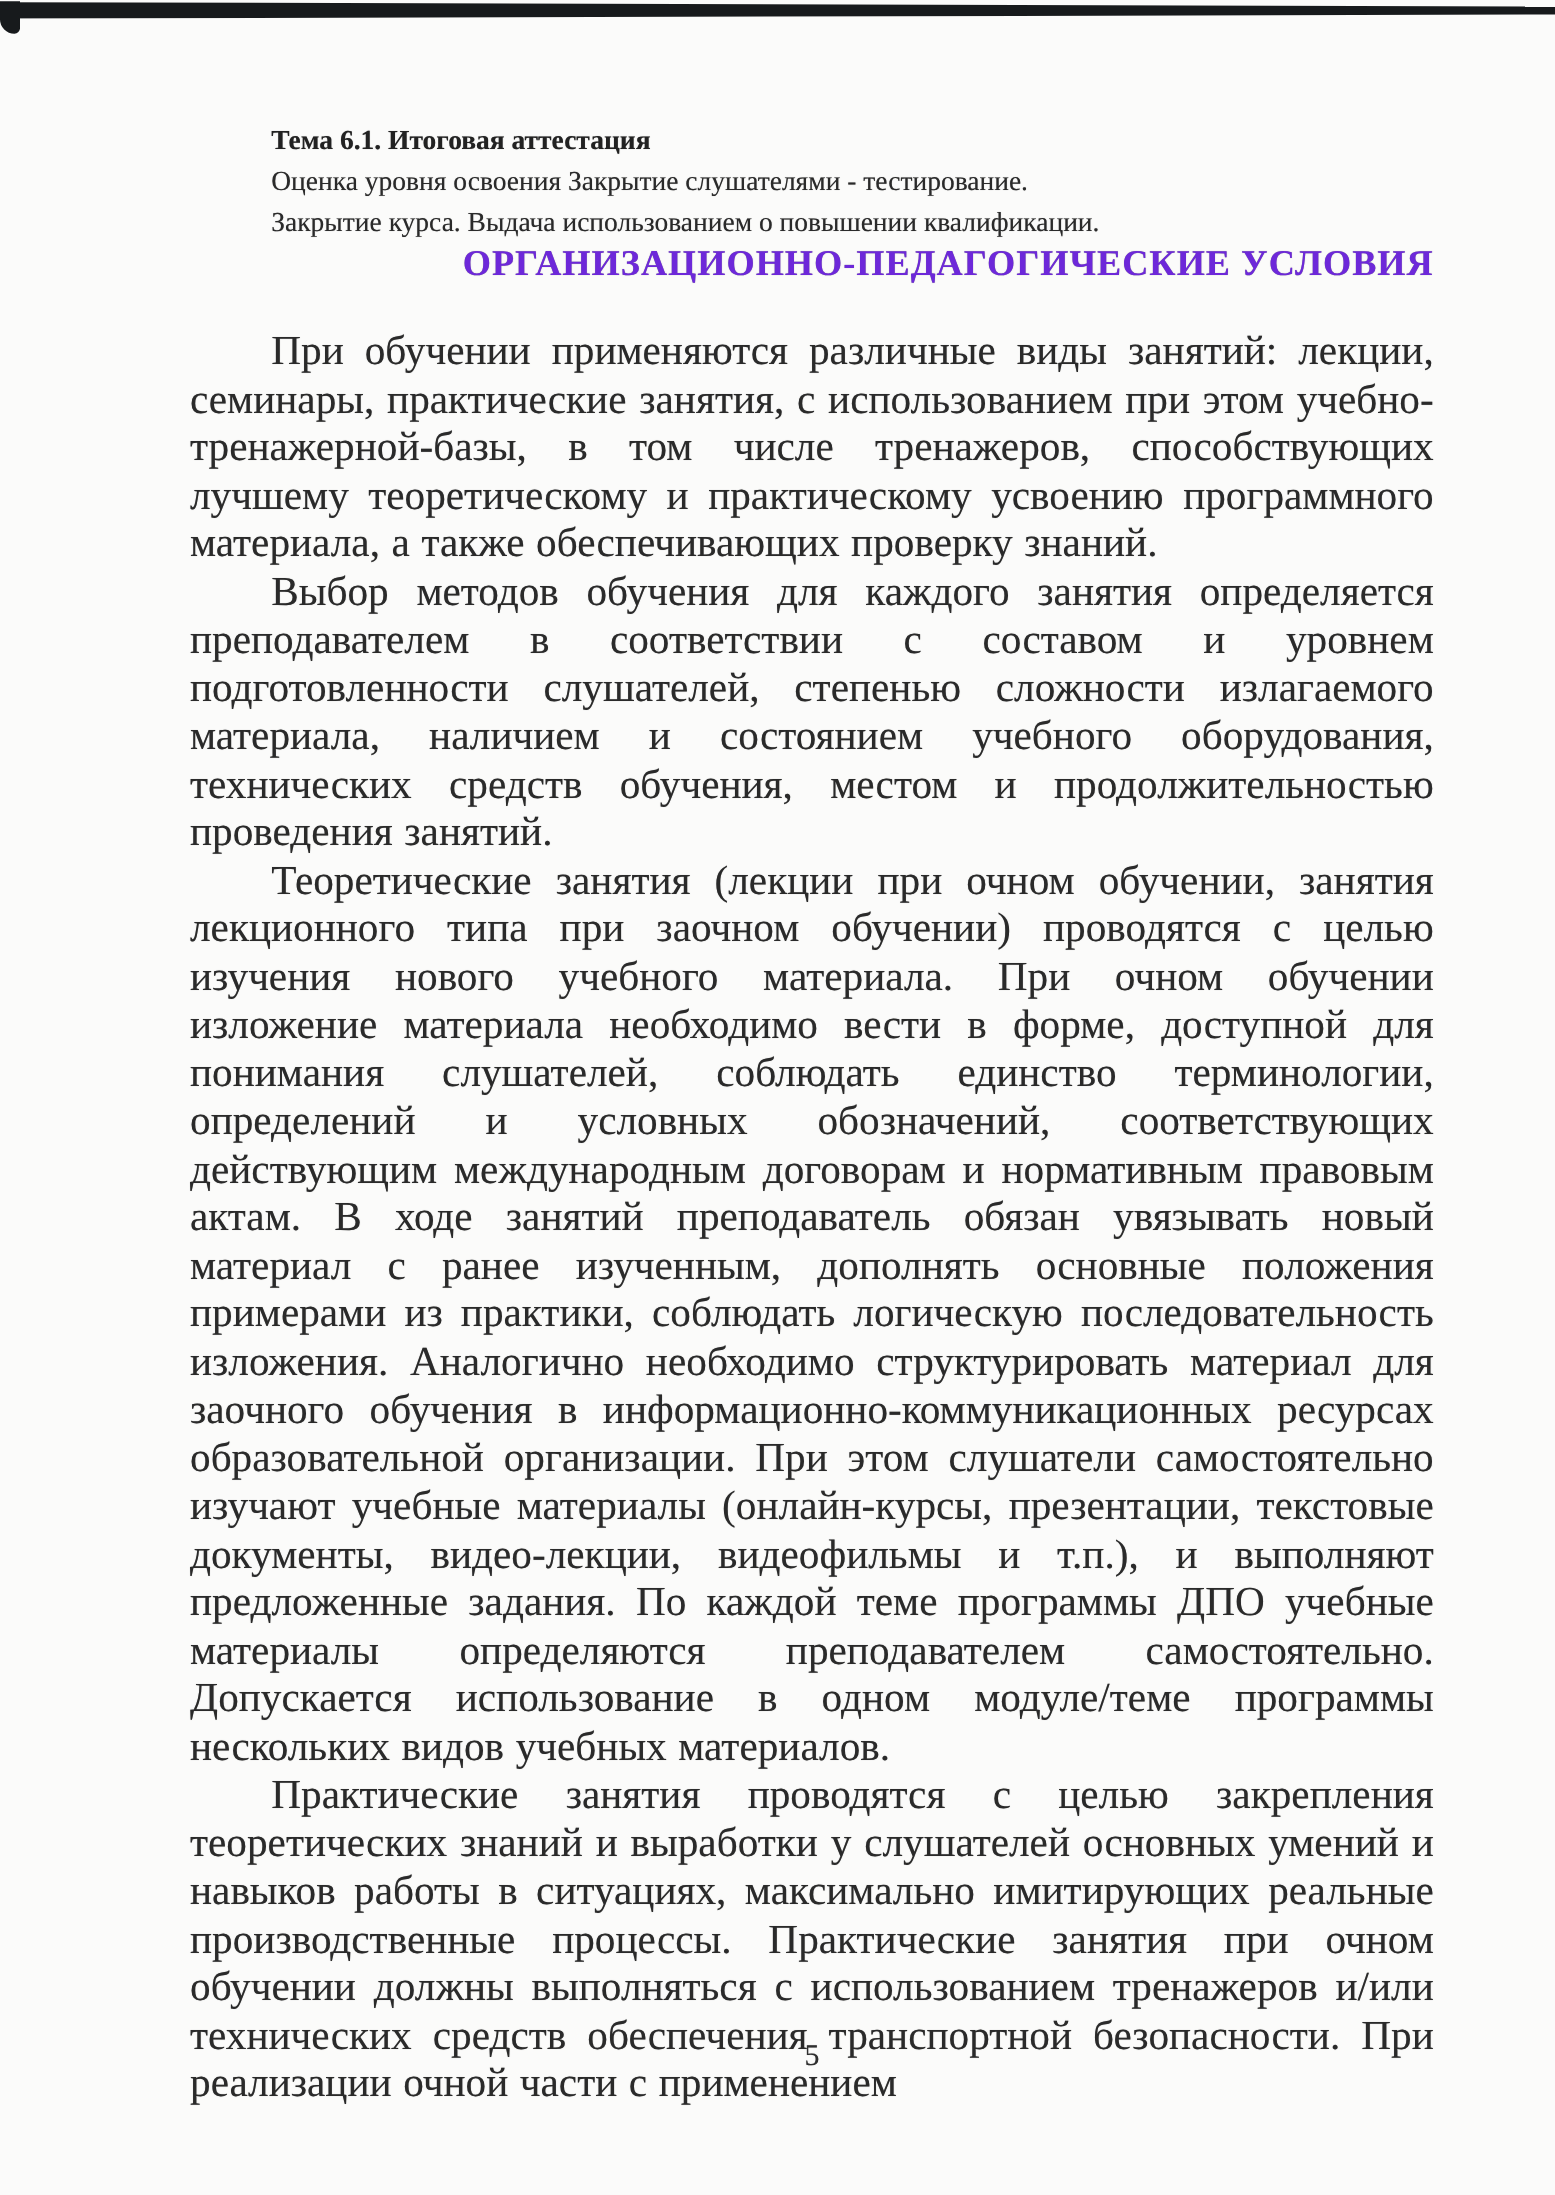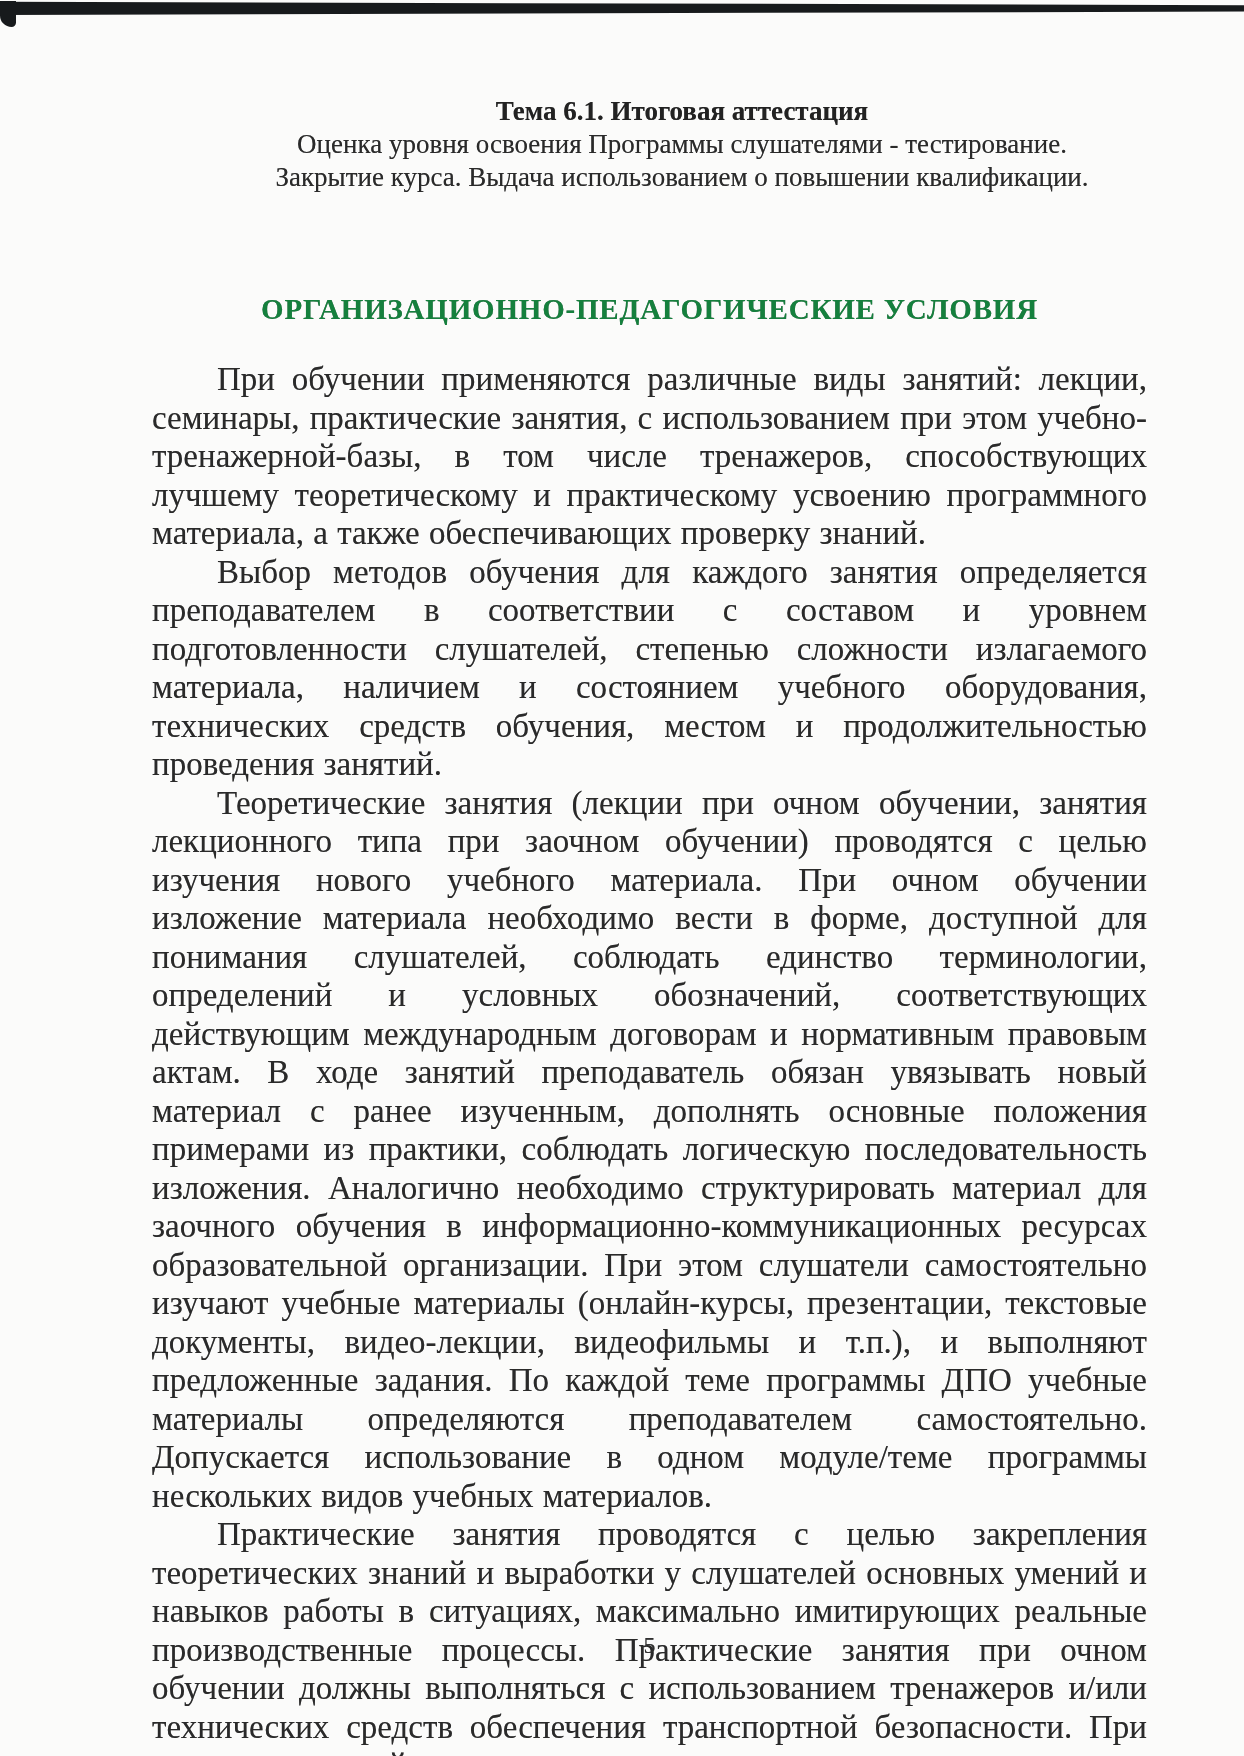--- a/index.html
+++ b/index.html
@@ -36,37 +36,35 @@
   }
   .page-content {
     position: absolute;
     left: 152px;
     top: 0;
     width: 995px;
   }
   .topic-block {
     margin-top: 95px;
     margin-left: 65px;
-    font-size: 27px;
+    font-size: 22px;
     line-height: 33px;
     text-shadow: 0 0 0.6px rgba(55,55,55,0.55);
-    text-align: center;
   }
   .topic-title {
     font-weight: bold;
     color: #222;
   }
   .section-heading {
-    margin-top: 98px;
-    text-align: center;
+    text-align: right;
     font-weight: bold;
     font-size: 29px;
     line-height: 34px;
     letter-spacing: 0.8px;
-    color: #15803d;
+    color: #6d28d9;
     text-shadow: 0 0 0.6px rgba(40,40,40,0.55);
   }
   .body-text {
     margin-top: 34px;
   }
   .body-text p {
     margin: 0;
     font-size: 33px;
     line-height: 38.5px;
     text-align: justify;
@@ -88,21 +86,21 @@
 </head>
 <body>
 
 <div class="scan-bar"></div>
 <div class="scan-hook"></div>
 
 <div class="page-content">
 
   <div class="topic-block">
     <div class="topic-title">Тема 6.1. Итоговая аттестация</div>
-    <div class="topic-line">Оценка уровня освоения Программы слушателями - тестирование.</div>
+    <div class="topic-line">Оценка уровня освоения Закрытие слушателями - тестирование.</div>
     <div class="topic-line">Закрытие курса. Выдача использованием о повышении квалификации.</div>
   </div>
 
   <div class="section-heading">ОРГАНИЗАЦИОННО-ПЕДАГОГИЧЕСКИЕ УСЛОВИЯ</div>
 
   <div class="body-text">
     <p>При обучении применяются различные виды занятий: лекции, семинары, практические занятия, с использованием при этом учебно-тренажерной-базы, в том числе тренажеров, способствующих лучшему теоретическому и практическому усвоению программного материала, а также обеспечивающих проверку знаний.</p>
     <p>Выбор методов обучения для каждого занятия определяется преподавателем в соответствии с составом и уровнем подготовленности слушателей, степенью сложности излагаемого материала, наличием и состоянием учебного оборудования, технических средств обучения, местом и продолжительностью проведения занятий.</p>
     <p>Теоретические занятия (лекции при очном обучении, занятия лекционного типа при заочном обучении) проводятся с целью изучения нового учебного материала. При очном обучении изложение материала необходимо вести в форме, доступной для понимания слушателей, соблюдать единство терминологии, определений и условных обозначений, соответствующих действующим международным договорам и нормативным правовым актам. В ходе занятий преподаватель обязан увязывать новый материал с ранее изученным, дополнять основные положения примерами из практики, соблюдать логическую последовательность изложения. Аналогично необходимо структурировать материал для заочного обучения в информационно-коммуникационных ресурсах образовательной организации. При этом слушатели самостоятельно изучают учебные материалы (онлайн-курсы, презентации, текстовые документы, видео-лекции, видеофильмы и т.п.), и выполняют предложенные задания. По каждой теме программы ДПО учебные материалы определяются преподавателем самостоятельно. Допускается использование в одном модуле/теме программы нескольких видов учебных материалов.</p>
     <p>Практические занятия проводятся с целью закрепления теоретических знаний и выработки у слушателей основных умений и навыков работы в ситуациях, максимально имитирующих реальные производственные процессы. Практические занятия при очном обучении должны выполняться с использованием тренажеров и/или технических средств обеспечения транспортной безопасности. При реализации очной части с применением</p>

